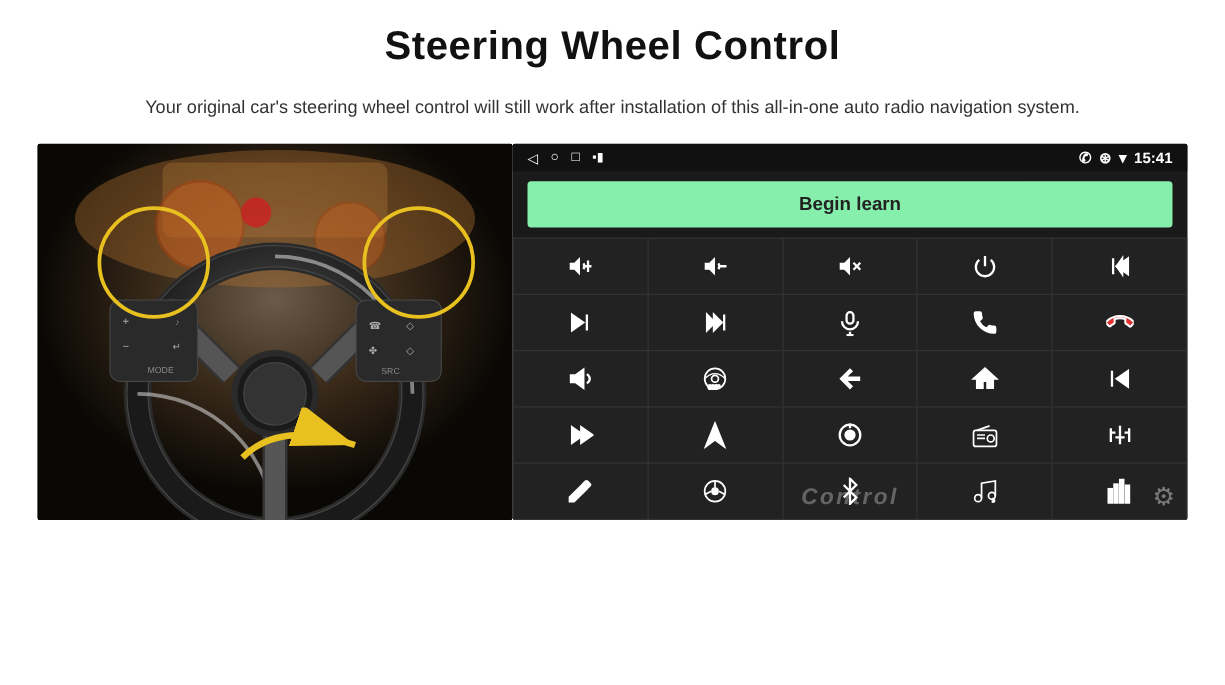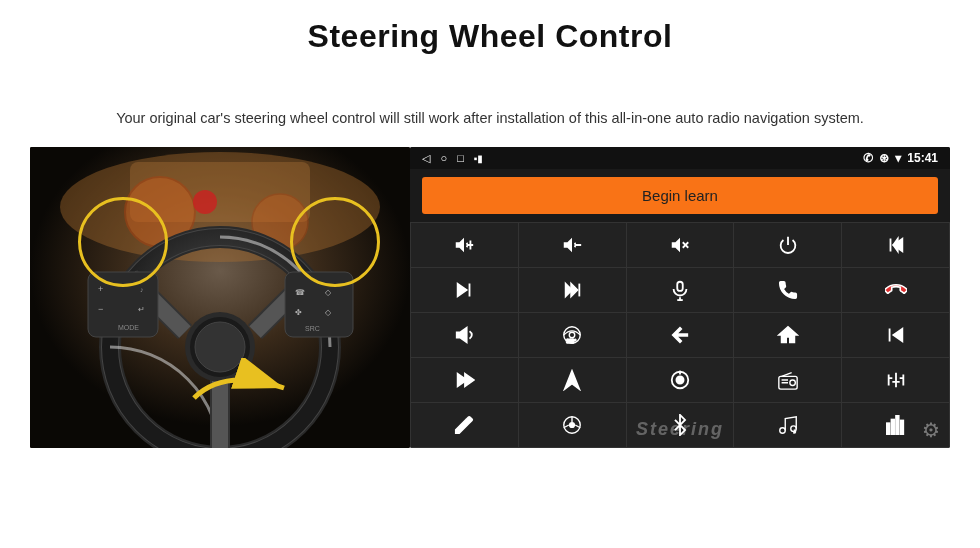--- a/index.html
+++ b/index.html
@@ -31,21 +31,20 @@
       background: #555;
       margin-bottom: 12px;
     }
     .subtitle {
       font-size: 14.5px;
       color: #333;
       text-align: center;
       max-width: 760px;
       line-height: 1.55;
       margin-bottom: 18px;
-      margin-top: 32px;
     }
     .content-row {
       display: flex;
       width: 100%;
       flex: 1;
       gap: 0;
     }
     
     .photo-panel {
       width: 380px;
@@ -121,28 +120,29 @@
       align-items: center;
       font-size: 12px;
       font-weight: bold;
     }
     
     .begin-learn-row {
       padding: 8px 12px;
     }
     .begin-learn-btn {
       width: 100%;
-      background: #f97316;
+      background: #86efac;
       border: none;
       border-radius: 3px;
       padding: 10px;
       font-size: 15px;
       color: #222;
       text-align: center;
       cursor: pointer;
+      font-weight: bold;
     }
     
     .controls-grid {
       display: grid;
       grid-template-columns: repeat(5, 1fr);
       gap: 1px;
       background: #333;
       flex: 1;
       padding: 1px;
     }
@@ -469,19 +469,19 @@
             <svg viewBox="0 0 24 24">
               <rect x="2" y="10" width="3" height="12" fill="#fff"></rect>
               <rect x="7" y="6" width="3" height="16" fill="#fff"></rect>
               <rect x="12" y="2" width="3" height="20" fill="#fff"></rect>
               <rect x="17" y="7" width="3" height="15" fill="#fff"></rect>
             </svg>
           </button>
         </div>
 
         <div style="position:relative;">
-          <div class="watermark">Steering</div>
+          <div class="watermark">Control</div>
           <div class="gear-icon-bottom">⚙</div>
         </div>
       </div>
     </div>
   </div>
 </div>
 
 </body></html>

